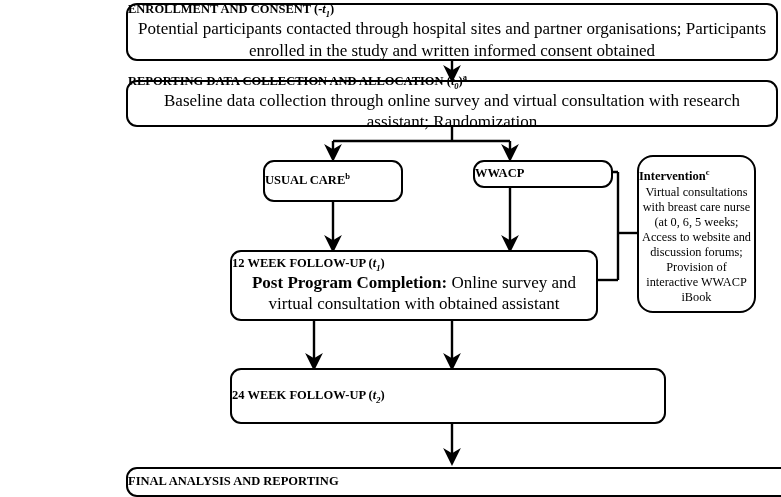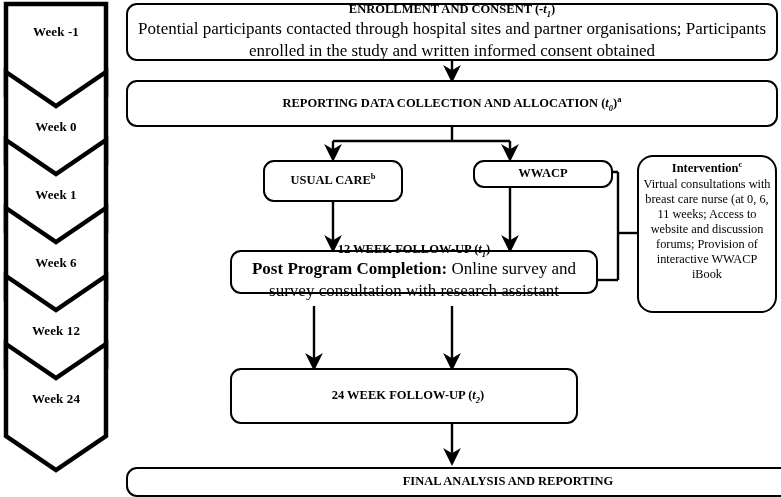--- a/index.html
+++ b/index.html
@@ -42,21 +42,21 @@
 
   
   .box {
     position: absolute;
     box-sizing: border-box;
     border: 2.5px solid #000;
     border-radius: 11px;
     background: #fff;
     display: flex;
     flex-direction: column;
-    align-items: center;
+    align-items: flex-start;
     justify-content: center;
     text-align: center;
     z-index: 4;
   }
   .box .ttl {
     font-weight: bold;
     font-size: 12.5px;
     line-height: 1.25;
   }
   .box .sub {
@@ -64,27 +64,27 @@
     line-height: 1.28;
     padding: 0 6px;
   }
   .box .sub b { font-weight: bold; margin-top: 24px; }
 
   
   #box-enrollment { left: 126px; top: 3px;   width: 652px; height: 58px; }
   #box-baseline   { left: 126px; top: 80px;  width: 652px; height: 47px; }
   #box-usualcare  { left: 263px; top: 160px; width: 140px; height: 42px; }
   #box-wwacp      { left: 440px; top: 160px; width: 140px; height: 28px; margin-left: 33px; }
-  #box-fu12       { left: 230px; top: 250px; width: 368px; height: 44px; }
-  #box-fu24       { left: 230px; top: 368px; width: 348px; height: 56px; padding-left: 8px; }
+  #box-fu12       { left: 230px; top: 250px; width: 368px; height: 71px; }
+  #box-fu24       { left: 230px; top: 368px; width: 436px; height: 56px; }
   #box-final      { left: 126px; top: 467px; width: 764px; height: 30px; border-radius: 11px; }
   #box-intervention {
-    left: 637px; top: 155px; width: 140px; height: 158px;
+    left: 637px; top: 155px; width: 119px; height: 158px;
     justify-content: flex-start;
-    padding-top: 4px;
+    padding-top: 12px;
     border-radius: 16px;
   }
   #box-intervention .ttl { font-size: 12.5px; }
   #box-intervention .sub {
     font-size: 12.3px;
     line-height: 1.22;
     padding: 0 3px;
   }
 
   
@@ -130,65 +130,47 @@
 
       <line x1="598" y1="280" x2="618" y2="280"></line>
 
       <line x1="314" y1="306" x2="314" y2="362" marker-end="url(#ah)"></line>
       <line x1="452" y1="306" x2="452" y2="362" marker-end="url(#ah)"></line>
 
       <line x1="452" y1="424" x2="452" y2="457" marker-end="url(#ah)"></line>
     </g>
   </svg>
 
-  <div class="timeline">
-    <svg width="120" height="497" viewBox="0 0 120 497">
-      <g fill="#fff" stroke="#000" stroke-width="4.5" stroke-linejoin="miter">
-        <path d="M6,4 L106,4 L106,96 L56,130 L6,96 Z"></path>
-        <path d="M6,72 L56,106 L106,72 L106,164 L56,198 L6,164 Z"></path>
-        <path d="M6,140 L56,174 L106,140 L106,232 L56,266 L6,232 Z"></path>
-        <path d="M6,208 L56,242 L106,208 L106,300 L56,334 L6,300 Z"></path>
-        <path d="M6,276 L56,310 L106,276 L106,368 L56,402 L6,368 Z"></path>
-        <path d="M6,344 L56,378 L106,344 L106,436 L56,470 L6,436 Z"></path>
-      </g>
-    </svg>
-
-    <div class="chev-label" style="left:1px; top:25px;">Week -1</div>
-    <div class="chev-label" style="left:1px; top:120px;">Week 0</div>
-    <div class="chev-label" style="left:1px; top:188px;">Week 1</div>
-    <div class="chev-label" style="left:1px; top:256px;">Week 6</div>
-    <div class="chev-label" style="left:1px; top:324px;">Week 12</div>
-    <div class="chev-label" style="left:1px; top:392px;">Week 24</div>
-  </div>
 
   <div class="box" id="box-enrollment">
     <div class="ttl"><span>ENROLLMENT AND CONSENT (</span><span class="it">-t</span><sub class="it">1</sub><span>)</span></div>
     <div class="sub">Potential participants contacted through hospital sites and partner organisations; Participants enrolled in the study and written informed consent  obtained</div>
   </div>
 
   <div class="box" id="box-baseline">
     <div class="ttl"><span>REPORTING DATA COLLECTION AND ALLOCATION (</span><span class="it">t</span><sub class="it">0</sub><span>)</span><sup>a</sup></div>
+    <div class="sub">Baseline data collection through online survey and virtual consultation with research assistant; Randomization</div>
   </div>
 
   <div class="box" id="box-usualcare">
     <div class="ttl"><span>USUAL CARE</span><sup>b</sup></div>
   </div>
 
   <div class="box" id="box-wwacp">
     <div class="ttl">WWACP</div>
   </div>
 
   <div class="box" id="box-intervention">
     <div class="ttl"><span>Intervention</span><sup>c</sup></div>
-    <div class="sub">Virtual consultations with breast care nurse (at 0, 6, 11 weeks; Access to website and discussion forums; Provision of interactive WWACP iBook</div>
+    <div class="sub">Virtual consultations with breast care nurse (at 0, 6, 5 weeks; Access to website and discussion forums; Provision of interactive WWACP iBook</div>
   </div>
 
   <div class="box" id="box-fu12">
     <div class="ttl"><span>12 WEEK FOLLOW-UP (</span><span class="it">t</span><sub class="it">1</sub><span>)</span></div>
-    <div class="sub"><b>Post Program Completion:</b><span> Online survey and survey consultation with research assistant</span></div>
+    <div class="sub"><b>Post Program Completion:</b><span> Online survey and virtual consultation with obtained assistant</span></div>
   </div>
 
   <div class="box" id="box-fu24">
     <div class="ttl"><span>24 WEEK FOLLOW-UP (</span><span class="it">t</span><sub class="it">2</sub><span>)</span></div>
   </div>
 
   <div class="box" id="box-final">
     <div class="ttl">FINAL ANALYSIS AND REPORTING</div>
   </div>
 

